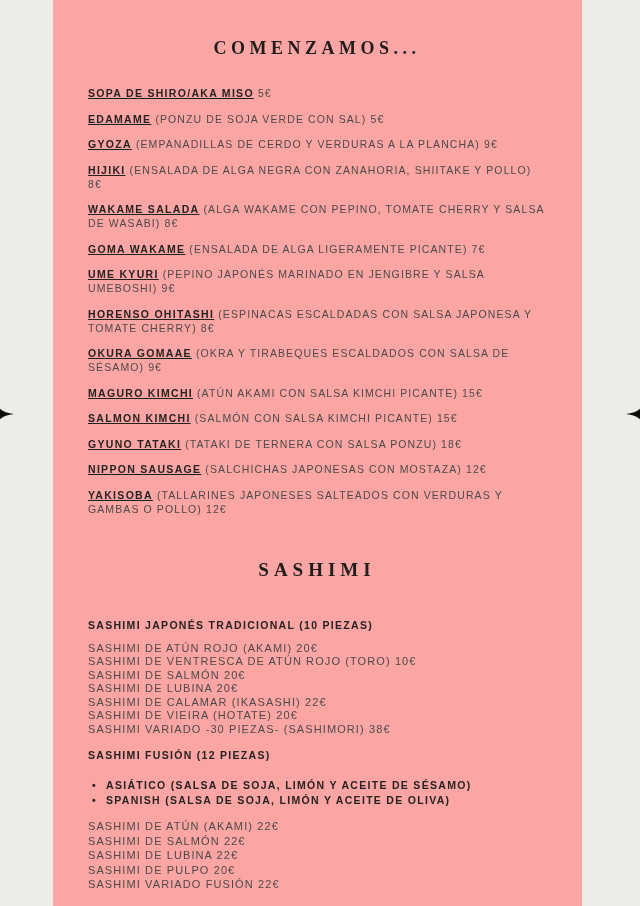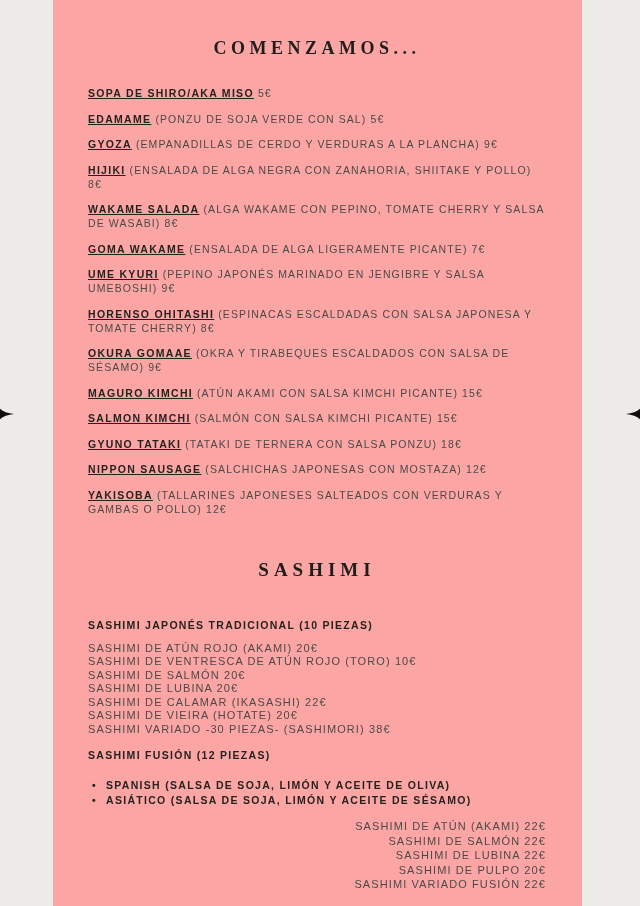--- a/index.html
+++ b/index.html
@@ -80,21 +80,21 @@
     color: #25231F;
     padding-left: 18px;
     position: relative;
   }
   .bullet-line::before {
     content: "\2022";
     position: absolute;
     left: 4px;
     top: 0;
   }
-  .fusion-list .plain-line { line-height: 14.5px; text-align: right; }
+  .fusion-list .plain-line { line-height: 14.5px; }
   .star {
     position: absolute;
     width: 40px;
     height: 40px;
     fill: #0E0D0B;
   }
   .star-left  { left: -26px; top: 394px; }
   .star-right { left: 626px; top: 394px; }
 </style>
 </head>
@@ -132,22 +132,22 @@
       <div class="plain-line">SASHIMI DE SALMÓN 20€</div>
       <div class="plain-line">SASHIMI DE LUBINA 20€</div>
       <div class="plain-line">SASHIMI DE CALAMAR (IKASASHI) 22€</div>
       <div class="plain-line">SASHIMI DE VIEIRA (HOTATE) 20€</div>
       <div class="plain-line">SASHIMI VARIADO -30 PIEZAS- (SASHIMORI) 38€</div>
     </div>
 
     <div class="sub-heading fusion-heading">SASHIMI FUSIÓN (12 PIEZAS)</div>
 
     <div class="bullet-list">
+      <div class="bullet-line">ASIÁTICO (SALSA DE SOJA, LIMÓN Y ACEITE DE SÉSAMO)</div>
       <div class="bullet-line">SPANISH (SALSA DE SOJA, LIMÓN Y ACEITE DE OLIVA)</div>
-      <div class="bullet-line">ASIÁTICO (SALSA DE SOJA, LIMÓN Y ACEITE DE SÉSAMO)</div>
     </div>
 
     <div class="plain-list fusion-list">
       <div class="plain-line">SASHIMI DE ATÚN (AKAMI) 22€</div>
       <div class="plain-line">SASHIMI DE SALMÓN 22€</div>
       <div class="plain-line">SASHIMI DE LUBINA 22€</div>
       <div class="plain-line">SASHIMI DE PULPO 20€</div>
       <div class="plain-line">SASHIMI VARIADO FUSIÓN 22€</div>
     </div>
 

